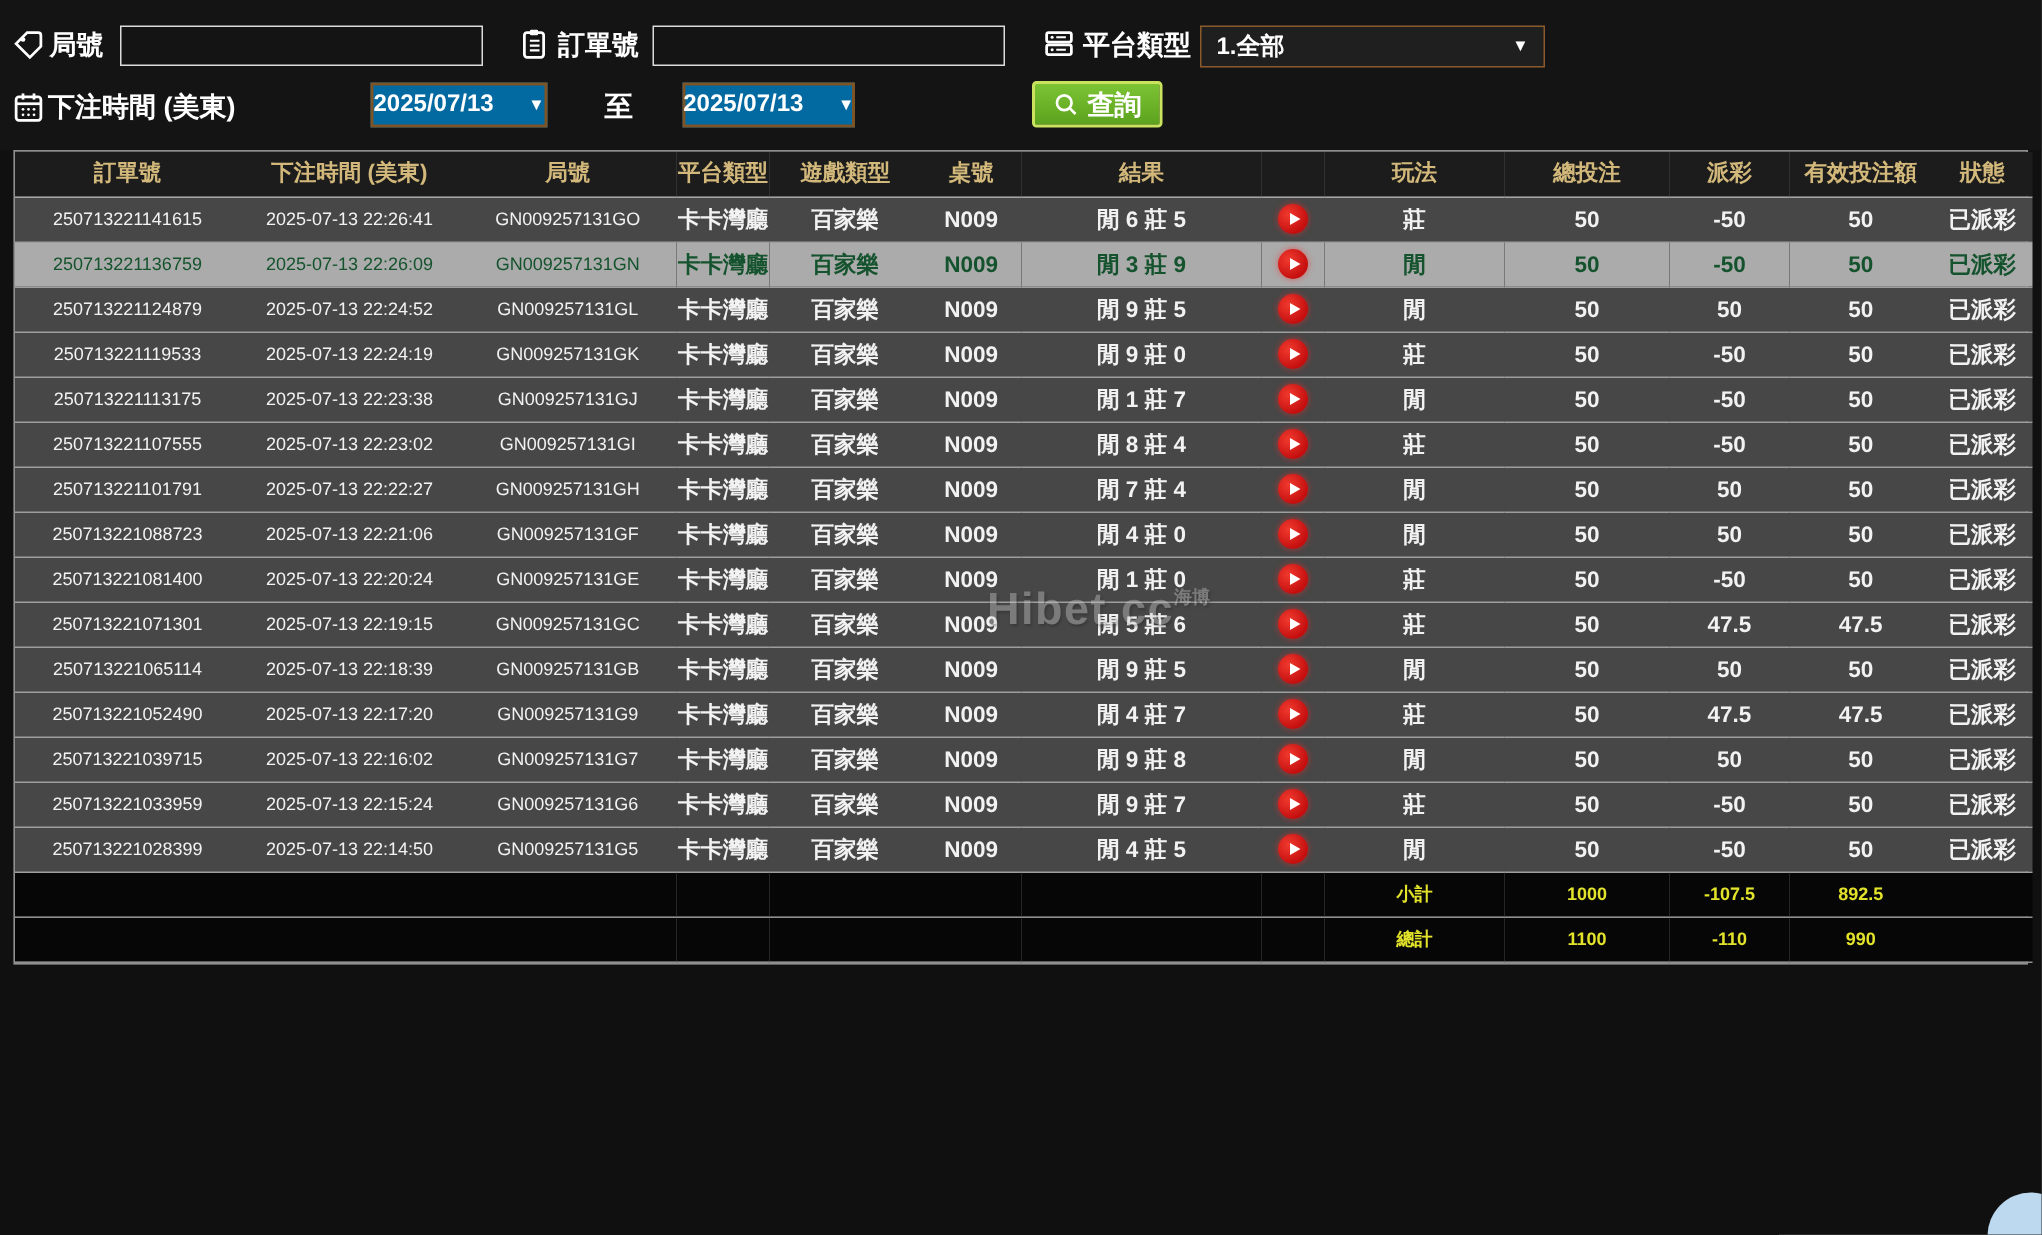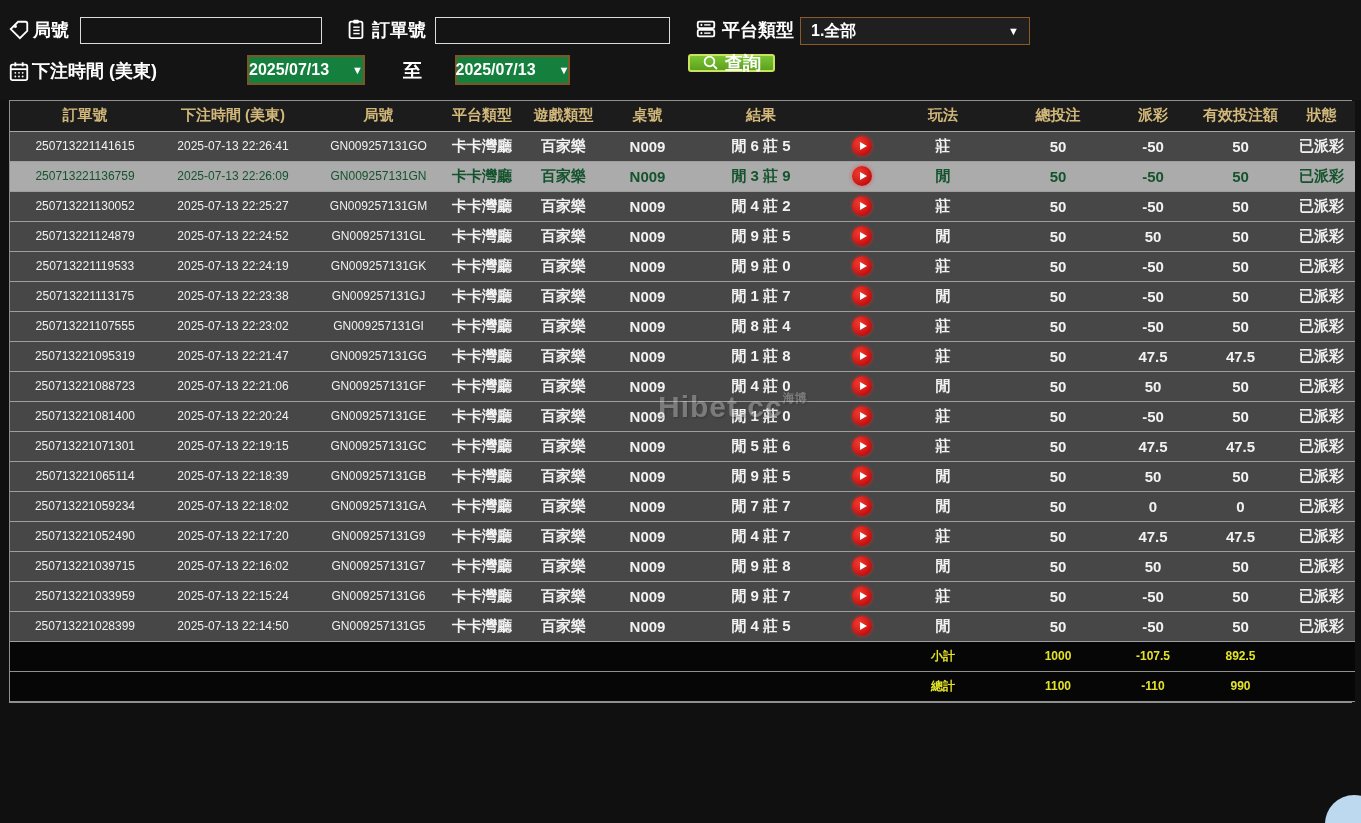--- a/index.html
+++ b/index.html
@@ -31,28 +31,28 @@
     border:1px solid #dcdcdc;color:#fff;font-size:15px;padding:0 6px;outline:none;
   }
   .dropdown{
     position:absolute;height:28px;background:#1f1f1f;
     border:1px solid #8a5a2a;display:flex;align-items:center;
     justify-content:space-between;padding:0 10px;cursor:pointer;
   }
   .dropdown .val{font-size:16px;font-weight:bold;color:#fff;}
   .dropdown .arrow{font-size:11px;color:#fff;}
   .dateselect{
-    position:absolute;height:30px;background:#15803d;
+    position:absolute;height:30px;background:#0369a1;
     border:2px solid #7d5426;display:flex;align-items:center;justify-content:center;
     gap:23px;cursor:pointer;
   }
   .dateselect .val{font-size:16px;font-weight:bold;color:#fff;}
   .dateselect .arrow{font-size:11px;color:#fff;}
   .querybtn{
-    position:absolute;height:18px;padding:0 12px;
+    position:absolute;height:31px;padding:0 12px;
     background:linear-gradient(#7cc434,#5ca21e);
     border:2px solid #c9e35f;border-radius:3px;
     display:flex;align-items:center;gap:5px;cursor:pointer;
   }
   .querybtn .qlabel{color:#fff;font-weight:bold;font-size:18px;}
   .querybtn svg{width:18px;height:18px;}
   
   .gridwrap{
     position:absolute;left:9px;top:100px;width:1343px;
     border:1px solid #8f8f8f;background:#474747;
@@ -243,37 +243,20 @@
           <td><span class="play-btn">
               <span class="play-tri"></span>
             </span></td>
           <td>閒</td>
           <td>50</td>
           <td class="loss">-50</td>
           <td>50</td>
           <td class="status">已派彩</td>
         </tr>
         <tr>
-          <td class="plain">250713221130052</td>
-          <td class="plain">2025-07-13 22:25:27</td>
-          <td class="plain">GN009257131GM</td>
-          <td>卡卡灣廳</td>
-          <td>百家樂</td>
-          <td>N009</td>
-          <td>閒 4 莊 2</td>
-          <td><span class="play-btn">
-              <span class="play-tri"></span>
-            </span></td>
-          <td>莊</td>
-          <td>50</td>
-          <td class="loss">-50</td>
-          <td>50</td>
-          <td class="status">已派彩</td>
-        </tr>
-        <tr>
           <td class="plain">250713221124879</td>
           <td class="plain">2025-07-13 22:24:52</td>
           <td class="plain">GN009257131GL</td>
           <td>卡卡灣廳</td>
           <td>百家樂</td>
           <td>N009</td>
           <td>閒 9 莊 5</td>
           <td><span class="play-btn">
               <span class="play-tri"></span>
             </span></td>
@@ -328,34 +311,34 @@
           <td><span class="play-btn">
               <span class="play-tri"></span>
             </span></td>
           <td>莊</td>
           <td>50</td>
           <td class="loss">-50</td>
           <td>50</td>
           <td class="status">已派彩</td>
         </tr>
         <tr>
-          <td class="plain">250713221095319</td>
-          <td class="plain">2025-07-13 22:21:47</td>
-          <td class="plain">GN009257131GG</td>
-          <td>卡卡灣廳</td>
-          <td>百家樂</td>
-          <td>N009</td>
-          <td>閒 1 莊 8</td>
-          <td><span class="play-btn">
-              <span class="play-tri"></span>
-            </span></td>
-          <td>莊</td>
-          <td>50</td>
-          <td class="win">47.5</td>
-          <td>47.5</td>
+          <td class="plain">250713221101791</td>
+          <td class="plain">2025-07-13 22:22:27</td>
+          <td class="plain">GN009257131GH</td>
+          <td>卡卡灣廳</td>
+          <td>百家樂</td>
+          <td>N009</td>
+          <td>閒 7 莊 4</td>
+          <td><span class="play-btn">
+              <span class="play-tri"></span>
+            </span></td>
+          <td>閒</td>
+          <td>50</td>
+          <td class="win">50</td>
+          <td>50</td>
           <td class="status">已派彩</td>
         </tr>
         <tr>
           <td class="plain">250713221088723</td>
           <td class="plain">2025-07-13 22:21:06</td>
           <td class="plain">GN009257131GF</td>
           <td>卡卡灣廳</td>
           <td>百家樂</td>
           <td>N009</td>
           <td>閒 4 莊 0</td>
@@ -410,37 +393,20 @@
           <td>百家樂</td>
           <td>N009</td>
           <td>閒 9 莊 5</td>
           <td><span class="play-btn">
               <span class="play-tri"></span>
             </span></td>
           <td>閒</td>
           <td>50</td>
           <td class="win">50</td>
           <td>50</td>
-          <td class="status">已派彩</td>
-        </tr>
-        <tr>
-          <td class="plain">250713221059234</td>
-          <td class="plain">2025-07-13 22:18:02</td>
-          <td class="plain">GN009257131GA</td>
-          <td>卡卡灣廳</td>
-          <td>百家樂</td>
-          <td>N009</td>
-          <td>閒 7 莊 7</td>
-          <td><span class="play-btn">
-              <span class="play-tri"></span>
-            </span></td>
-          <td>閒</td>
-          <td>50</td>
-          <td>0</td>
-          <td>0</td>
           <td class="status">已派彩</td>
         </tr>
         <tr>
           <td class="plain">250713221052490</td>
           <td class="plain">2025-07-13 22:17:20</td>
           <td class="plain">GN009257131G9</td>
           <td>卡卡灣廳</td>
           <td>百家樂</td>
           <td>N009</td>
           <td>閒 4 莊 7</td>

